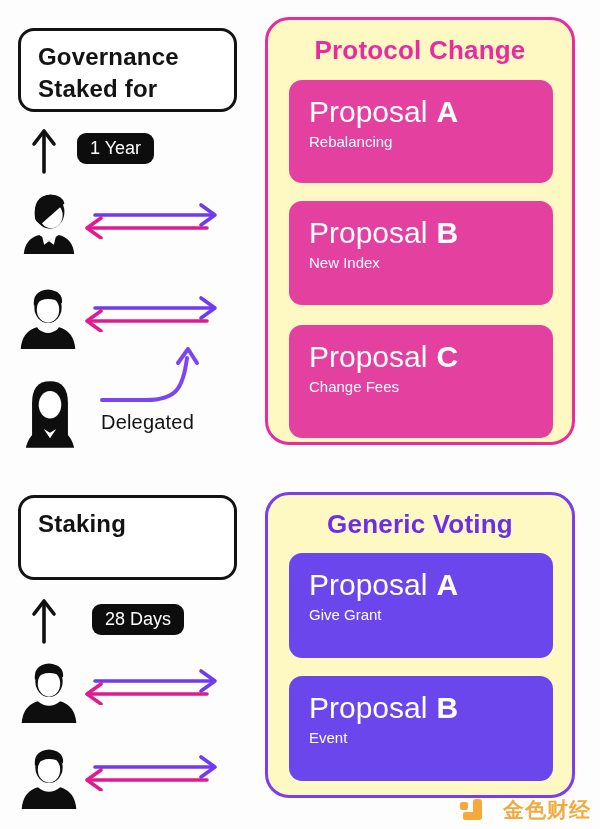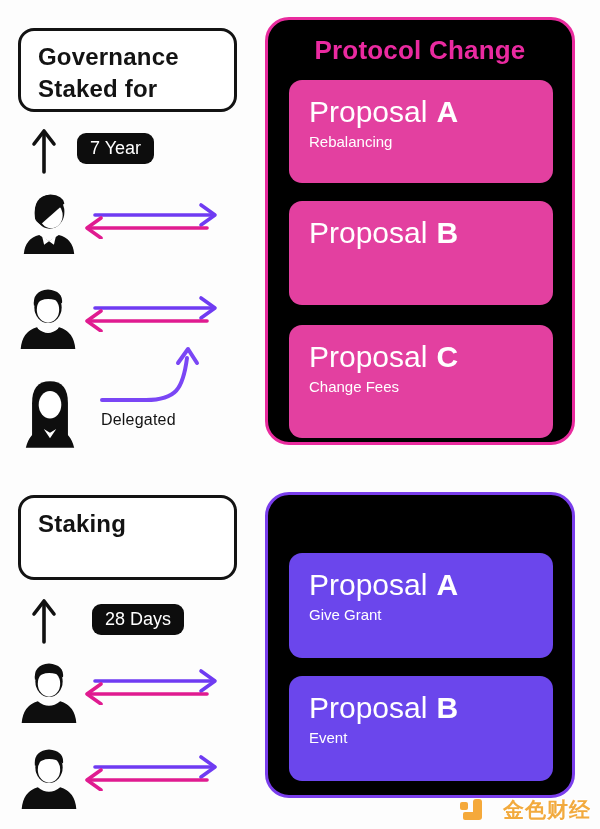--- a/index.html
+++ b/index.html
@@ -43,27 +43,27 @@
 
   .dbl-arrow { position:absolute; width:150px; height:40px; }
   .a1 { left:80px; top:199px; }
   .a2 { left:80px; top:292px; }
   .a3 { left:80px; top:665px; }
   .a4 { left:80px; top:751px; }
 
   .curve-arrow { position:absolute; left:98px; top:342px; width:105px; height:64px; }
   .delegated {
     position:absolute; left:101px; top:411px;
-    font-size:16px; color:#131313; letter-spacing:.2px;
+    font-size:20px; color:#131313; letter-spacing:.2px;
   }
 
   
   .panel {
     position:absolute; left:265px; width:310px;
-    background:#000000; border-radius:24px;
+    background:#fef9c3; border-radius:24px;
   }
   .panel.pink   { top:17px;  height:428px; border:3px solid #e92b9e; }
   .panel.purple { top:492px; height:306px; border:3px solid #7a3eec; }
 
   .panel-title {
     position:absolute; left:0; right:0; text-align:center;
     font-size:26px; font-weight:bold; letter-spacing:.2px;
   }
   .pink .panel-title   { top:15px; color:#ea2aa0; }
   .purple .panel-title { top:14px; color:#6c2fe9; }
@@ -106,21 +106,21 @@
 
   <div class="label-box top">
     <div>Governance</div>
     <div>Staked for</div>
   </div>
 
   <svg class="up-arrow up1" viewBox="0 0 28 48">
     <line x1="14" y1="46" x2="14" y2="7" stroke="#111" stroke-width="3.6" stroke-linecap="round"></line>
     <path d="M4 18 L14 5 L24 18" fill="none" stroke="#111" stroke-width="3.6" stroke-linecap="round" stroke-linejoin="round"></path>
   </svg>
-  <div class="badge b1">7 Year</div>
+  <div class="badge b1">1 Year</div>
 
   <svg class="person p1" viewBox="0 0 100 100">
     <ellipse cx="51" cy="37" rx="21" ry="24" fill="#0e0e0e"></ellipse>
     <ellipse cx="53" cy="42" rx="16.5" ry="18.5" fill="#fff"></ellipse>
     <path d="M30 46 Q26 14 52 12 Q70 13 72 25 L38 55 Q31 51 30 46 Z" fill="#0e0e0e"></path>
     <path d="M14 97 Q16 75 36 70 L50 79 L64 70 Q84 75 86 97 Z" fill="#0e0e0e"></path>
     <path d="M40 71 L50 79 L43 84 Z" fill="#fff"></path>
     <path d="M60 71 L50 79 L57 84 Z" fill="#fff"></path>
   </svg>
   <svg class="dbl-arrow a1" viewBox="0 0 150 40">
@@ -157,20 +157,21 @@
   <div class="delegated">Delegated</div>
 
   <div class="panel pink">
     <div class="panel-title">Protocol Change</div>
     <div class="card c0">
       <div class="card-line1"><span>Proposal</span><span class="card-letter">A</span></div>
       <div class="card-line2">Rebalancing</div>
     </div>
     <div class="card c1">
       <div class="card-line1"><span>Proposal</span><span class="card-letter">B</span></div>
+      <div class="card-line2">New Index</div>
     </div>
     <div class="card c2">
       <div class="card-line1"><span>Proposal</span><span class="card-letter">C</span></div>
       <div class="card-line2">Change Fees</div>
     </div>
   </div>
 
   <div class="label-box bottom">
     <div>Staking</div>
   </div>
@@ -201,20 +202,21 @@
     <path d="M11 97 Q13 72 34 66 Q50 79 66 66 Q87 72 89 97 Z" fill="#0e0e0e"></path>
   </svg>
   <svg class="dbl-arrow a4" viewBox="0 0 150 40">
     <line x1="15" y1="16" x2="131" y2="16" stroke="#6f3bf2" stroke-width="3.6" stroke-linecap="round"></line>
     <path d="M121 6 L135 16 L121 26" fill="none" stroke="#6f3bf2" stroke-width="3.6" stroke-linecap="round" stroke-linejoin="round"></path>
     <line x1="10" y1="29" x2="127" y2="29" stroke="#e01b90" stroke-width="3.6" stroke-linecap="round"></line>
     <path d="M21 19 L7 29 L21 39" fill="none" stroke="#e01b90" stroke-width="3.6" stroke-linecap="round" stroke-linejoin="round"></path>
   </svg>
 
   <div class="panel purple">
+    <div class="panel-title">Generic Voting</div>
     <div class="card c0">
       <div class="card-line1"><span>Proposal</span><span class="card-letter">A</span></div>
       <div class="card-line2">Give Grant</div>
     </div>
     <div class="card c1">
       <div class="card-line1"><span>Proposal</span><span class="card-letter">B</span></div>
       <div class="card-line2">Event</div>
     </div>
   </div>
 

